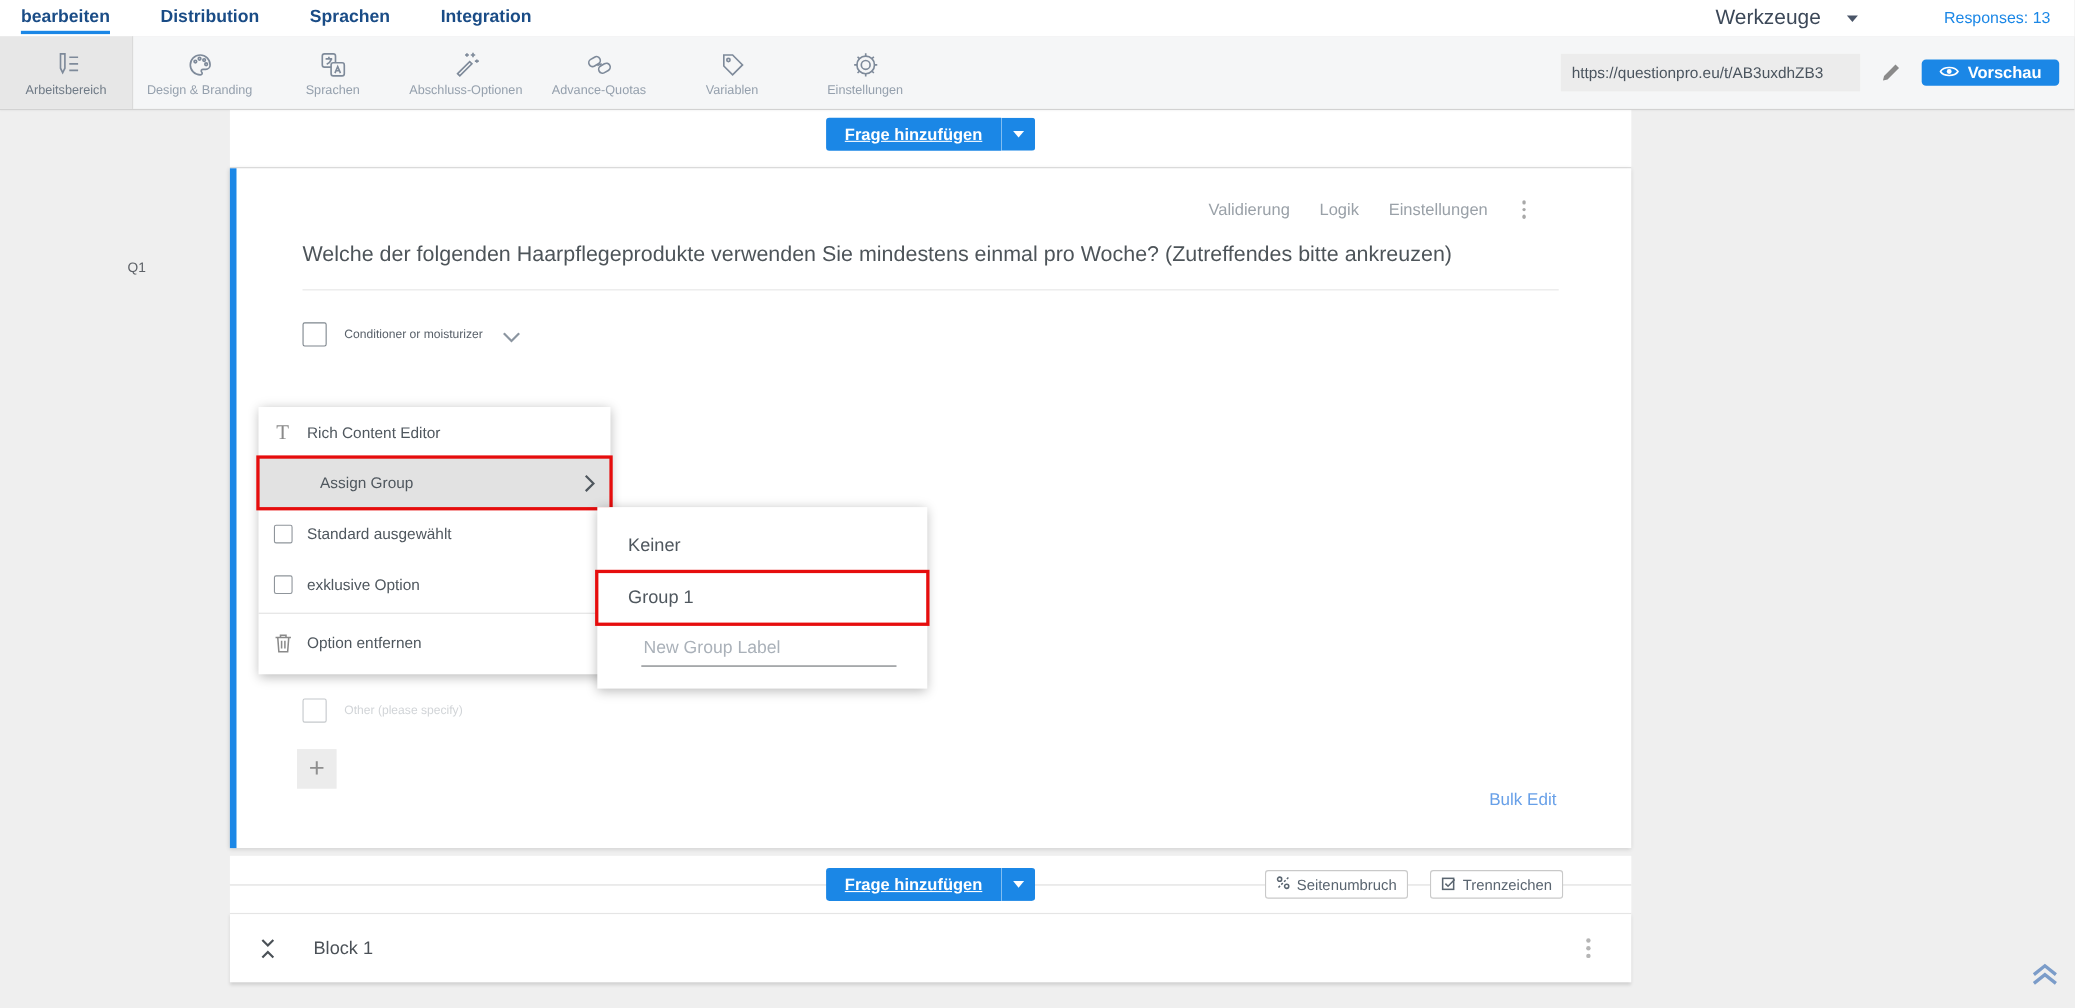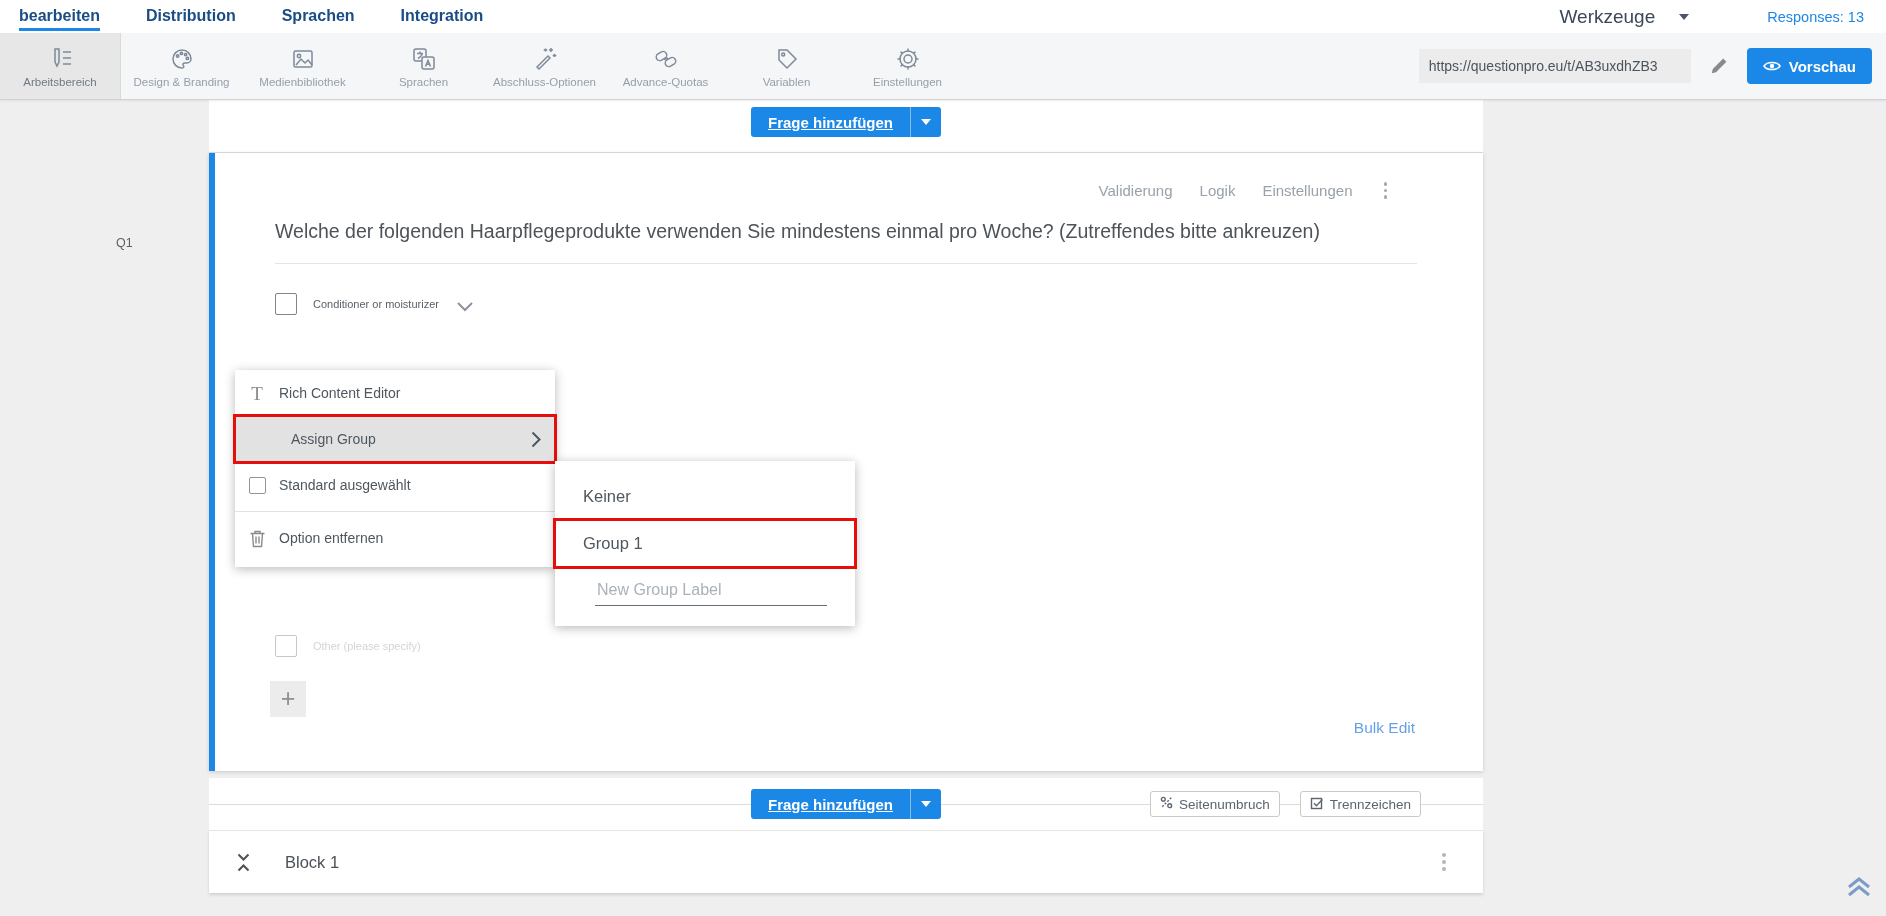--- a/index.html
+++ b/index.html
@@ -18,21 +18,21 @@
   
   .toolbar { height:67px; background:#f5f6f7; border-bottom:1px solid #d2d2d2; display:flex; align-items:stretch; box-shadow:0 1px 2px rgba(0,0,0,.07); position:relative; z-index:20; }
   .tb-item { width:121px; display:flex; flex-direction:column; align-items:center; justify-content:center; gap:3px; cursor:pointer; }
   .tb-item svg { display:block; }
   .tb-label { font-size:11.5px; color:#95a0ad; white-space:nowrap; }
   .tb-item.active { background:#e7e7e7; border-right:1px solid #dadada; }
   .tb-item.active .tb-label { color:#6f7a86; }
   .tb-right { margin-left:auto; display:flex; align-items:center; gap:18px; padding-right:14px; }
   .url-input { width:272px; height:34px; background:#ececec; border:none; outline:none; font-size:14px; color:#4a545e; padding:0 10px; font-family:inherit; }
   .pencil-btn { cursor:pointer; display:flex; align-items:center; }
-  .preview-btn { height:36px; background:#1b87e6; color:#fff; border:none; border-radius:4px; font-size:15px; font-weight:600; display:flex; align-items:center; gap:8px; padding:0 16px; cursor:pointer; font-family:inherit; }
+  .preview-btn { height:24px; background:#1b87e6; color:#fff; border:none; border-radius:4px; font-size:15px; font-weight:600; display:flex; align-items:center; gap:8px; padding:0 16px; cursor:pointer; font-family:inherit; }
 
   
   .page { position:relative; height:816px; background:#efefef; }
   .content { position:absolute; left:209px; width:1274px; top:0; }
   .q-id { position:absolute; left:116px; top:136px; font-size:12.5px; color:#5d6167; }
 
   .strip-top { background:#fff; height:53px; border-bottom:1px solid #dcdcdc; position:relative; }
   .add-btn-wrap { position:absolute; left:50%; transform:translateX(-50%); top:7px; display:flex; z-index:3; cursor:pointer; }
   .add-btn { background:#1b87e6; color:#fff; border:none; height:30px; font-size:15px; font-weight:600; padding:0 17px; border-radius:3px 0 0 3px; cursor:pointer; font-family:inherit;text-decoration:underline; }
   .add-caret { background:#1b87e6; width:31px; border-radius:0 3px 3px 0; border-left:1px solid rgba(255,255,255,.45); display:flex; align-items:center; justify-content:center; cursor:pointer; }
@@ -62,21 +62,21 @@
   .menu-ic { width:20px; display:flex; justify-content:center; align-items:center; flex:none; }
   .menu-label { margin-left:12px; font-size:14px; color:#4f575e; flex:1; }
   .menu-item.no-icon .menu-label { margin-left:44px; }
   .menu-chevron { flex:none; }
   .menu-item.highlight { background:#e2e2e2; outline:3px solid #e60d0d; outline-offset:-1px; }
   .menu-chk { width:17px; height:17px; border:1.5px solid #8f959b; border-radius:2px; }
   .menu-divider { height:1px; background:#e2e2e2; margin:3px 0; }
   .serif-t { font-family:"Liberation Serif","DejaVu Serif",serif; font-size:19px; color:#8a8a8a; line-height:1; }
 
   
-  .submenu { position:absolute; left:340px; top:308px; width:300px; background:#fff; box-shadow:0 2px 10px rgba(0,0,0,.28); padding:12px 0 20px; z-index:6; }
+  .submenu { position:absolute; left:328px; top:308px; width:300px; background:#fff; box-shadow:0 2px 10px rgba(0,0,0,.28); padding:12px 0 20px; z-index:6; }
   .sub-item { height:47px; display:flex; align-items:center; padding-left:28px; font-size:16.5px; color:#4f575e; cursor:pointer; }
   .sub-item.highlight { outline:3px solid #e60d0d; outline-offset:-1px; }
   .new-group-input { display:block; margin:10px 28px 0 40px; width:232px; border:none; border-bottom:1.5px solid #6b6f73; outline:none; font-size:16px; color:#4f575e; padding:4px 2px 6px; font-family:inherit; background:transparent; }
   .new-group-input::placeholder { color:#aab1b9; }
 
   
   .gap7 { height:7px; background:#efefef; }
   .strip-bottom { background:#fff; height:52px; position:relative; }
   .strip-bottom .hline { position:absolute; left:0; right:0; top:26px; height:1px; background:#dcdcdc; }
   .strip-bottom .add-btn-wrap { top:11px; }
@@ -130,30 +130,20 @@
         <path d="M14 5a9 9 0 1 0 0 18c2.1 0 2.2-1.5 1.3-2.5-.9-1.1-.2-2.5 1.4-2.5H19a4 4 0 0 0 4-4c0-5-4-9-9-9z"></path>
         <circle cx="9.6" cy="11" r="1.2"></circle>
           <circle cx="13.4" cy="8.4" r="1.2"></circle>
           <circle cx="17.6" cy="9.6" r="1.2"></circle>
           <circle cx="19.4" cy="13.4" r="1.2"></circle>
       </svg>
       </span>
     <span class="tb-label">Design &amp; Branding</span>
   </div>
 
-  <div class="tb-item">
-    <span>
-      <svg width="28" height="28" viewBox="0 0 28 28" fill="none" stroke="#7e8a9a" stroke-width="1.5">
-        <rect x="5" y="6" width="18" height="16" rx="1.5"></rect>
-          <circle cx="10" cy="11" r="1.7"></circle>
-          <path d="M7 20l5-6 4 4 3-3 4 5"></path>
-      </svg>
-      </span>
-    <span class="tb-label">Medienbibliothek</span>
-  </div>
 
   <div class="tb-item">
     <span>
       <svg width="28" height="28" viewBox="0 0 28 28" fill="none" stroke="#7e8a9a" stroke-width="1.5">
         <rect x="4" y="4" width="12" height="12" rx="2"></rect>
         <path d="M7 8.5h6M10 6.5v2M12.5 8.5c-1 2.5-2.5 4-4.5 5"></path>
         <rect x="12" y="12" width="12" height="12" rx="2" fill="#f5f6f7"></rect>
         <path d="M15.5 21.5l2.5-6 2.5 6M16.4 19.3h3.2"></path>
       </svg>
       </span>
@@ -274,20 +264,26 @@
           <svg class="menu-chevron" width="10" height="17" viewBox="0 0 10 17" fill="none" stroke="#4f575e" stroke-width="2">
               <polyline points="1.5,1.5 8.5,8.5 1.5,15.5"></polyline>
             </svg>
         </div>
         <div class="menu-item">
           <span class="menu-ic">
               <span class="menu-chk"></span>
             </span>
           <span class="menu-label">Standard ausgewählt</span>
         </div>
+        <div class="menu-item">
+          <span class="menu-ic">
+              <span class="menu-chk"></span>
+            </span>
+          <span class="menu-label">exklusive Option</span>
+        </div>
         <div class="menu-divider"></div>
         <div class="menu-item">
           <span class="menu-ic">
             <svg width="17" height="19" viewBox="0 0 17 19" fill="none" stroke="#8a8a8a" stroke-width="1.4">
               <path d="M1.5 4.5h14M6 4.5v-2h5v2M3.5 4.5l1 13h8l1-13M7 7.5v7M10 7.5v7"></path>
             </svg>
             </span>
           <span class="menu-label">Option entfernen</span>
         </div>
       </div>

